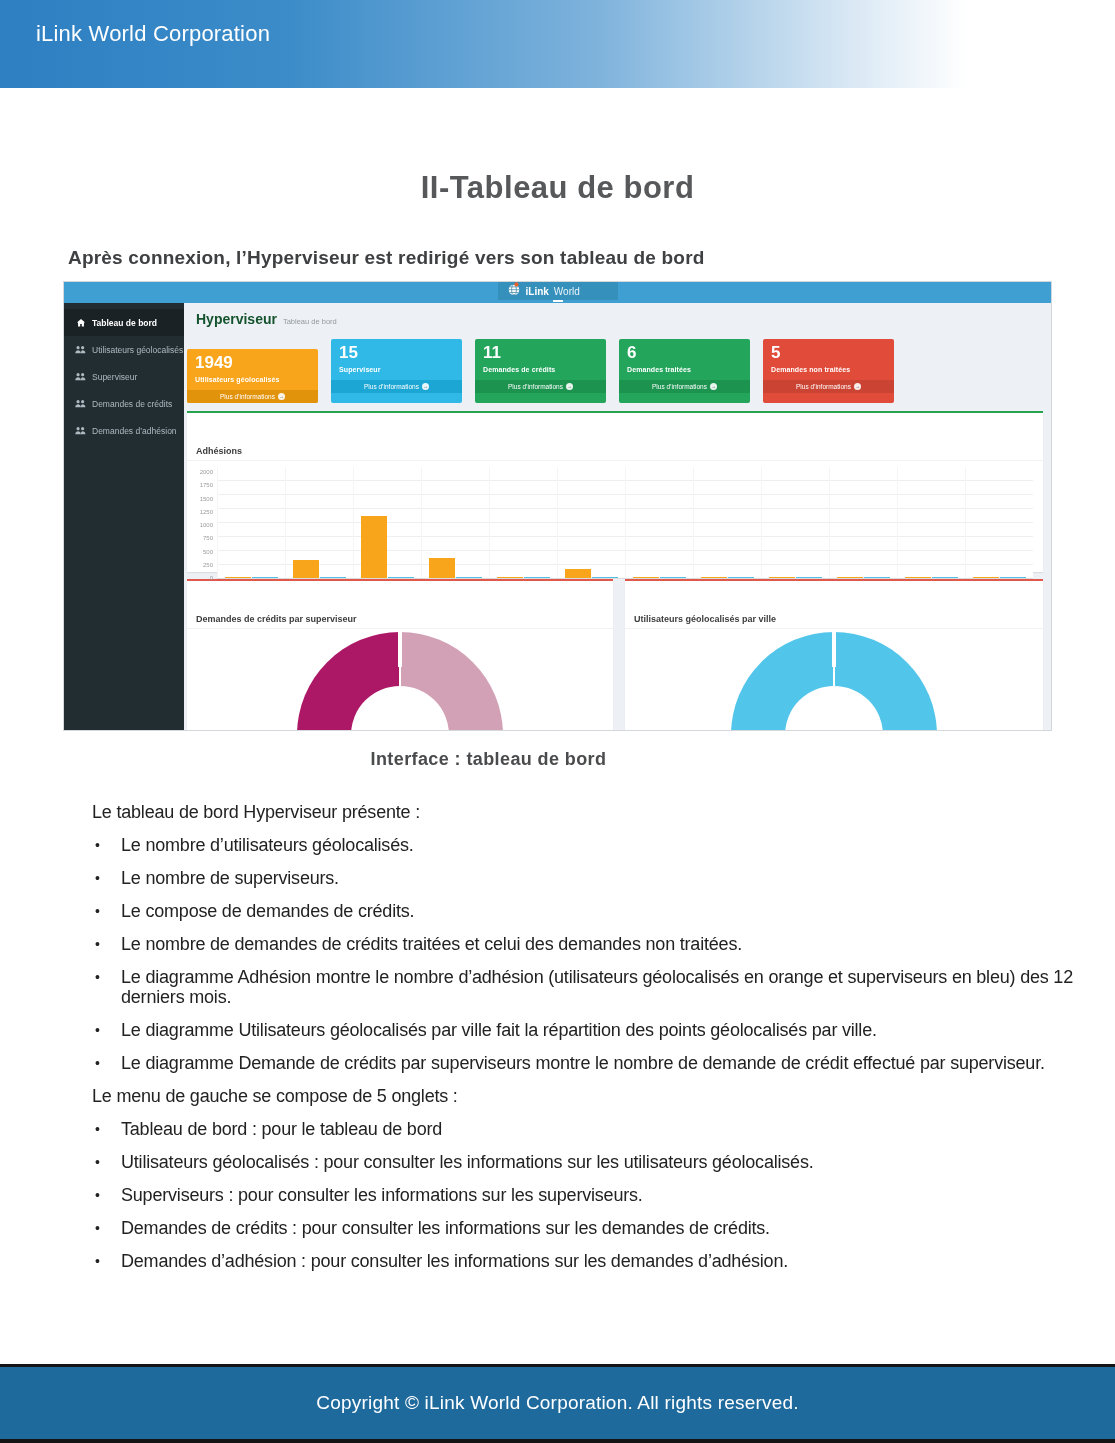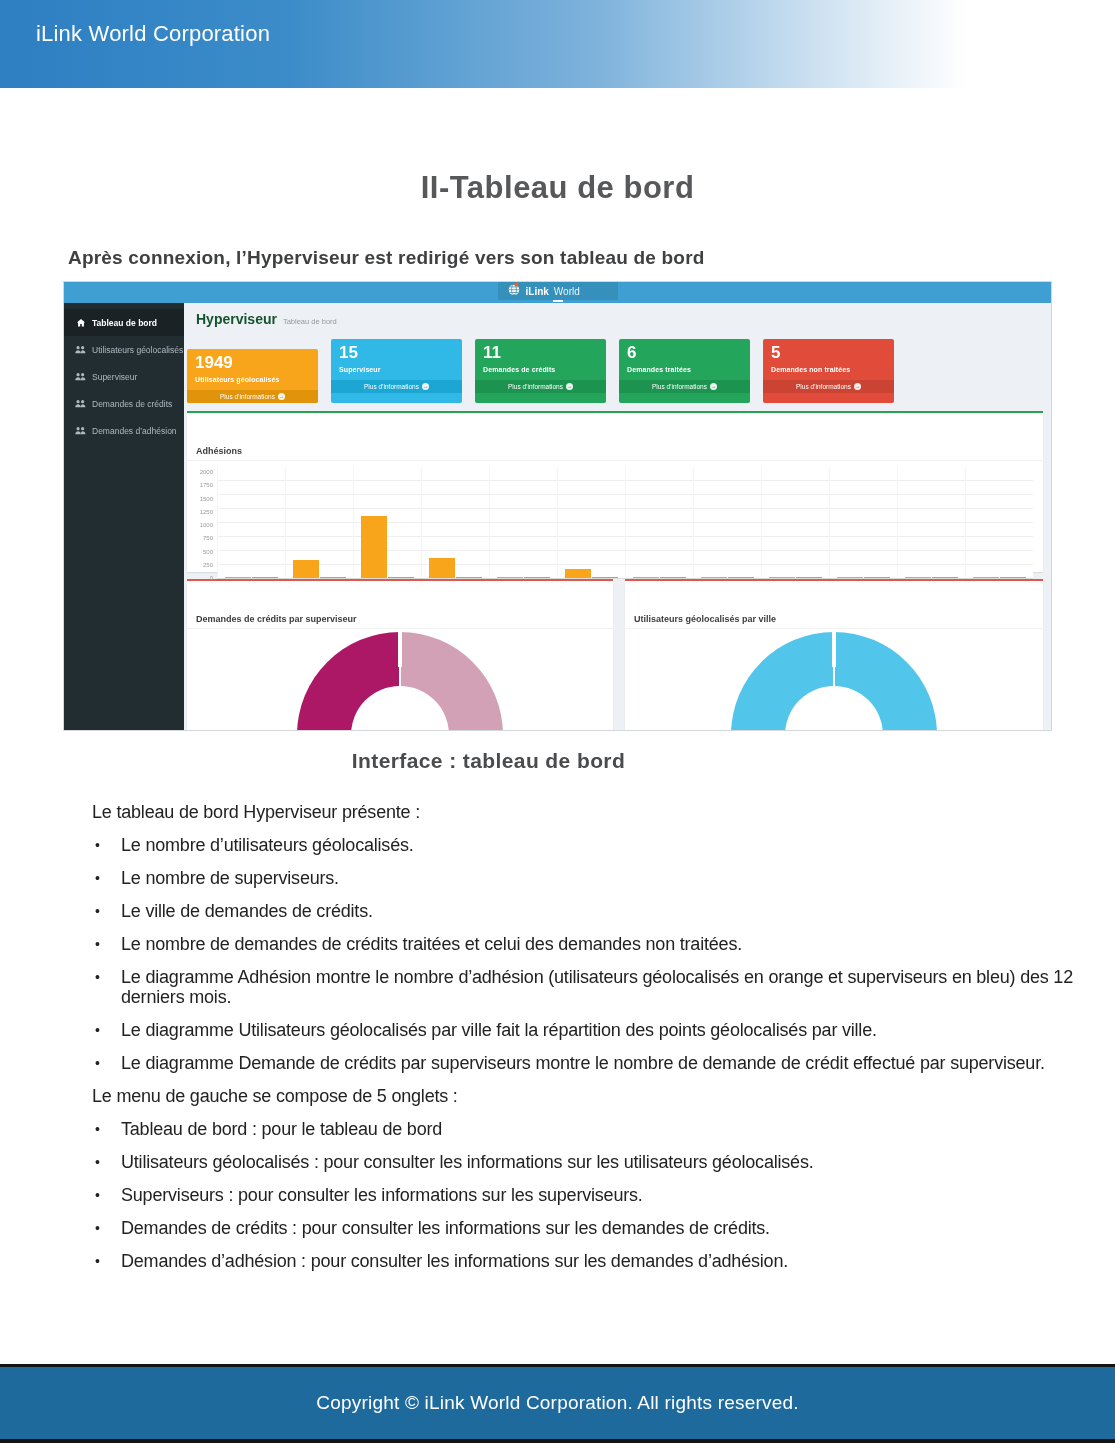--- a/index.html
+++ b/index.html
@@ -80,21 +80,21 @@
   .donut-row { display:flex; gap:12px; margin-top:7px; }
   .panel.donut-panel { border-top:2px solid #e0574b; height:175px; overflow:hidden; }
   .donut-panel.left { width:426px; flex:none; }
   .donut-panel.right { flex:1; }
   .donut { width:206px; height:206px; border-radius:50%; margin:3px auto 0 auto; position:relative; }
   .donut::after { content:""; position:absolute; inset:26%; border-radius:50%; background:#fff; }
 
   
   .caption {
     position:absolute; top:749px; left:0; width:977px; text-align:center;
-    font-size:21px; font-weight:bold; color:#4a4b4d; letter-spacing:0.4px;
+    font-size:18px; font-weight:bold; color:#4a4b4d; letter-spacing:0.4px;
   }
   .body-text { position:absolute; top:802px; left:92px; width:990px; font-size:18px; color:#222; letter-spacing:-0.2px; }
   .body-text .line { line-height:20px; margin-bottom:13px; }
   .body-text .bullet { position:relative; padding-left:29px; }
   .body-text .bullet::before { content:"\2022"; position:absolute; left:3px; top:0; font-size:14px; }
 
   
   .footer {
     position:absolute; left:0; top:1364px; width:1115px; height:79px;
     background:#1f6a9d; border-top:3px solid #141414; border-bottom:4px solid #141414;
@@ -349,21 +349,21 @@
     </div>
   </div>
 
   <div class="caption">Interface : tableau de bord</div>
 
   <div class="body-text">
     <div class="line">Le tableau de bord Hyperviseur présente :</div>
     <div id="bullets1">
         <div class="line bullet">Le nombre d’utilisateurs géolocalisés.</div>
         <div class="line bullet">Le nombre de superviseurs.</div>
-        <div class="line bullet">Le ville de demandes de crédits.</div>
+        <div class="line bullet">Le compose de demandes de crédits.</div>
         <div class="line bullet">Le nombre de demandes de crédits traitées et celui des demandes non traitées.</div>
         <div class="line bullet">Le diagramme Adhésion montre le nombre d’adhésion (utilisateurs géolocalisés en orange et superviseurs en bleu) des 12 derniers mois.</div>
         <div class="line bullet">Le diagramme Utilisateurs géolocalisés par ville fait la répartition des points géolocalisés par ville.</div>
         <div class="line bullet">Le diagramme Demande de crédits par superviseurs montre le nombre de demande de crédit effectué par superviseur.</div>
       </div>
     <div class="line">Le menu de gauche se compose de 5 onglets :</div>
     <div id="bullets2">
         <div class="line bullet">Tableau de bord : pour le tableau de bord</div>
         <div class="line bullet">Utilisateurs géolocalisés : pour consulter les informations sur les utilisateurs géolocalisés.</div>
         <div class="line bullet">Superviseurs : pour consulter les informations sur les superviseurs.</div>

